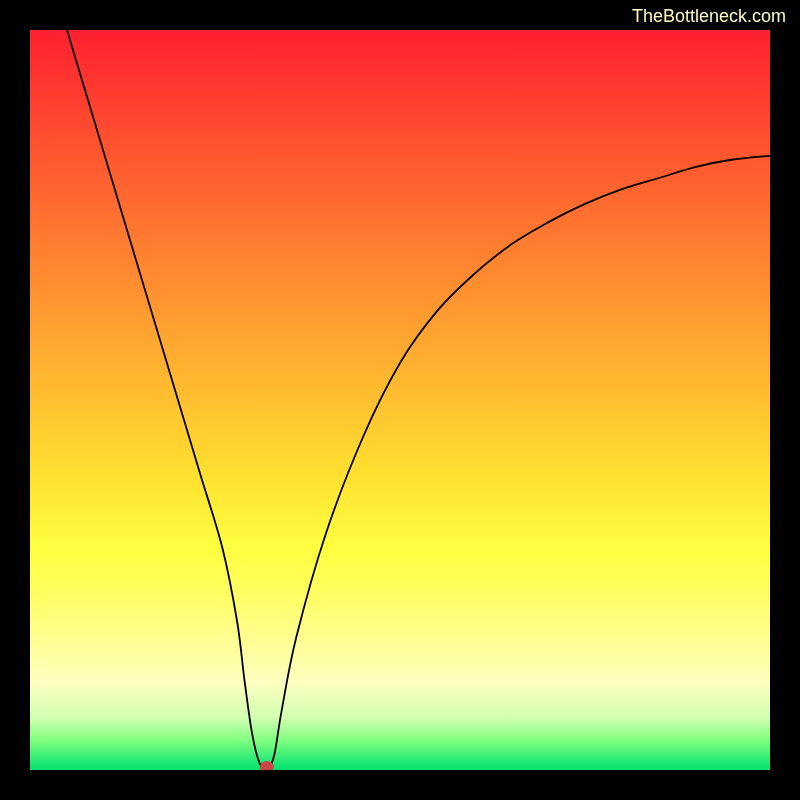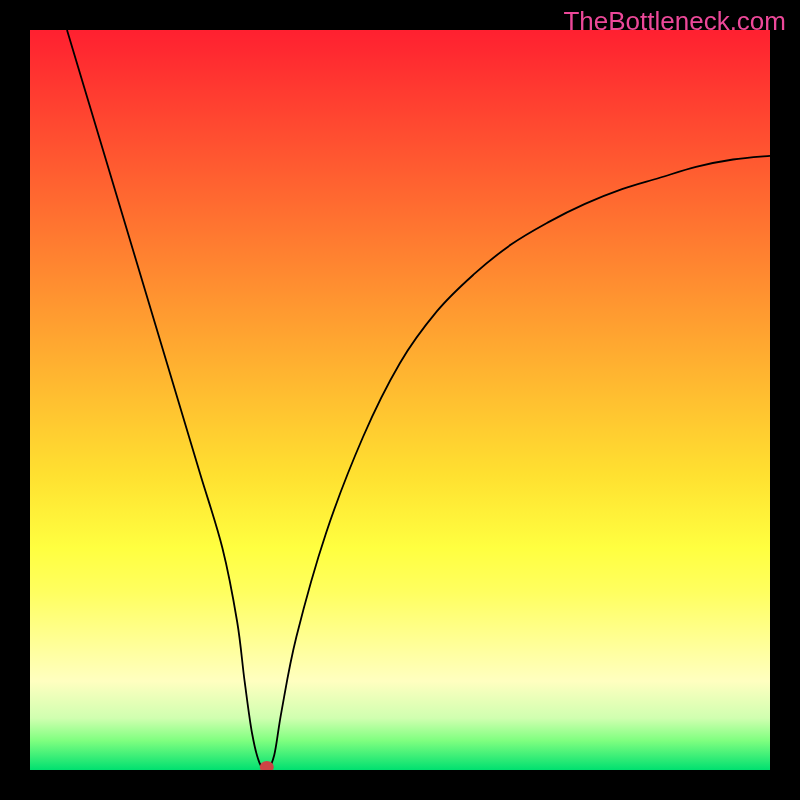--- a/index.html
+++ b/index.html
@@ -11,22 +11,22 @@
       width: 800px;
       height: 800px;
       background: #000;
       position: relative;
       font-family: Arial, sans-serif;
     }
     .watermark {
       position: absolute;
       top: 6px;
       right: 14px;
-      color: #ec4899;
-      font-size: 26px;
+      color: #fef9c3;
+      font-size: 18px;
       font-weight: normal;
       z-index: 10;
     }
     .plot-area {
       position: absolute;
       top: 30px;
       left: 30px;
       width: 740px;
       height: 740px;
       background: linear-gradient(to bottom,

